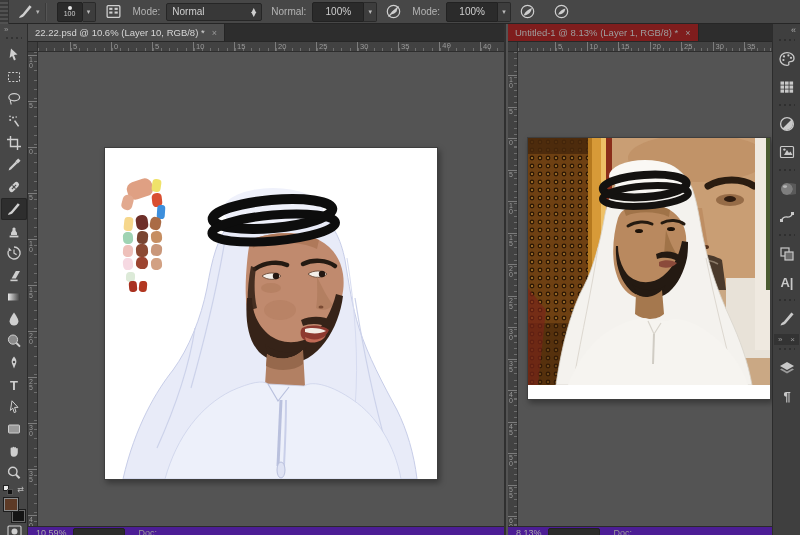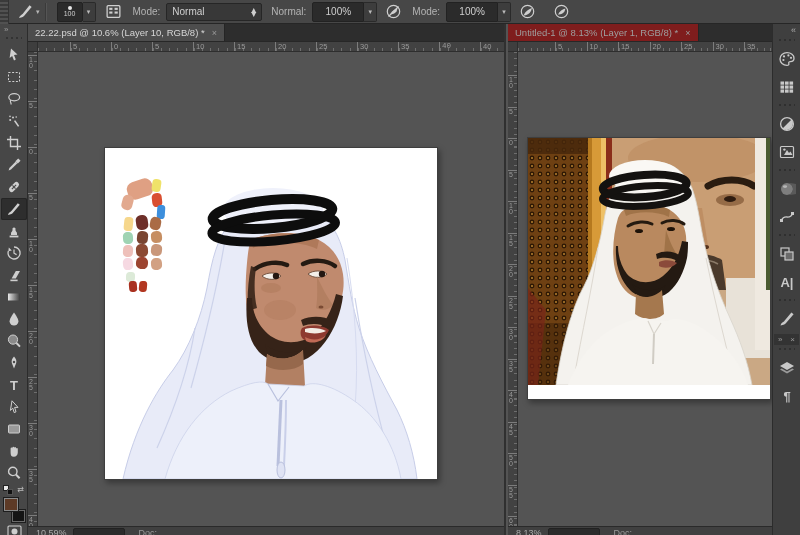--- a/index.html
+++ b/index.html
@@ -68,21 +68,21 @@
   .ruler-v { position:absolute; left:0; top:28px; bottom:0; width:10px; background:#424242; border-right:1px solid #2e2e2e; overflow:hidden; }
   .ruler-v .ticks { position:absolute; top:0; bottom:0; right:0; width:3px; }
   .ruler-v .rlabel { position:absolute; left:0; width:100%; border-top:1px solid #7c7c7c; color:#9a9a9a; font-size:7px; line-height:6px; padding-top:1px; white-space:pre-line; text-align:left; padding-left:1px; }
 
   .viewport { position:absolute; left:10px; top:28px; right:0; bottom:9px; background:#545454; }
   .ps-canvas { position:absolute; background:#fff; border:1px solid #3e3e3e; box-shadow:2px 3px 6px rgba(0,0,0,.35); }
   #canvas1 { left:66px; top:95px; width:334px; height:333px; }
   #canvas2 { left:9px; top:85px; width:244px; height:263px; }
   .ps-canvas svg { display:block; width:100%; height:100%; }
 
-  .status-bar { position:absolute; left:0; right:0; bottom:0; height:9px; background:#404040; border-top:1px solid #2a2a2a;
+  .status-bar { position:absolute; left:0; right:0; bottom:0; height:9px; background:#4c1d95; border-top:1px solid #2a2a2a;
     display:flex; align-items:flex-start; overflow:hidden; }
   .status-zoom { color:#aaa; font-size:9px; line-height:10px; padding:1px 6px 0 8px; }
   .status-well { width:52px; height:12px; margin-top:1px; background:#2b2b2b; border:1px solid #222; border-radius:2px; }
   .status-doc { color:#9a9a9a; font-size:9px; line-height:10px; padding:1px 0 0 14px; }
 
   
   #right-strip { position:absolute; right:0; top:24px; width:28px; height:511px; background:#3f3f3f; border-left:1px solid #2c2c2c; z-index:20; }
   .rs-head { height:12px; color:#a8a8a8; font-size:9px; text-align:right; padding:0 4px; line-height:12px; }
   .rs-grip { height:7px; margin:1px 5px;
     background:radial-gradient(circle 1px at 2px 3px,#2f2f2f 1px,transparent 1.5px) 0 0/5px 5px repeat-x; }

